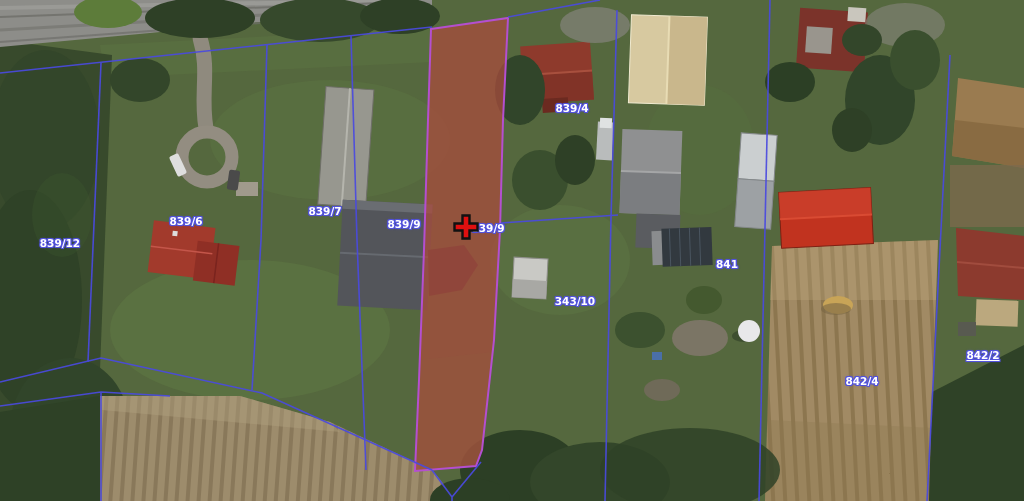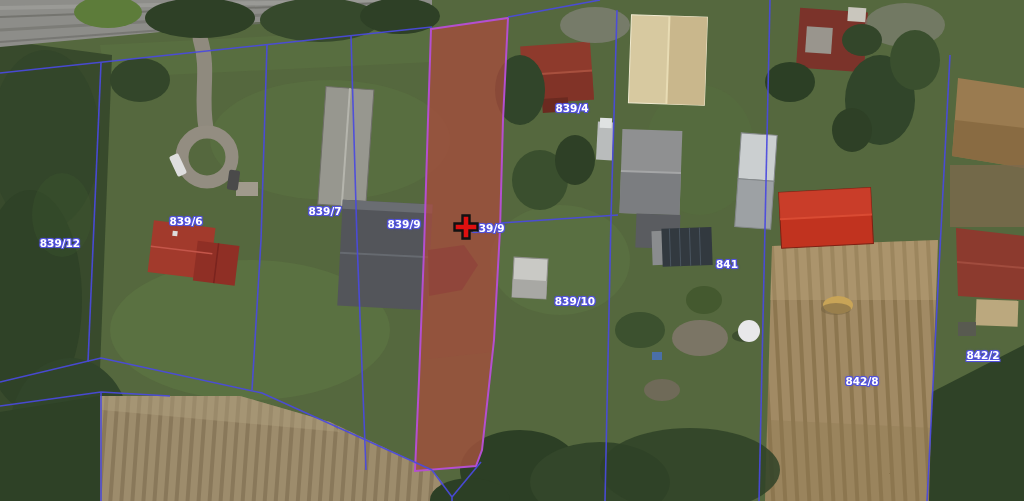--- a/index.html
+++ b/index.html
@@ -236,23 +236,23 @@
     </g>
   </svg>
 
   <div class="labels-layer">
       <div class="parcel-label" style="left: 48px; top: 243px; margin-left: 12px;">839/12</div>
       <div class="parcel-label" style="left: 186px; top: 221px;">839/6</div>
       <div class="parcel-label" style="left: 325px; top: 211px;">839/7</div>
       <div class="parcel-label" style="left: 404px; top: 224px;">839/9</div>
       <div class="parcel-label" style="left: 488px; top: 228px;">839/9</div>
       <div class="parcel-label" style="left: 572px; top: 108px;">839/4</div>
-      <div class="parcel-label" style="left: 575px; top: 301px;">839/10</div>
+      <div class="parcel-label" style="left: 575px; top: 301px;">343/10</div>
       <div class="parcel-label" style="left: 692px; top: 264px; margin-left: 35px;">841</div>
-      <div class="parcel-label" style="left: 862px; top: 381px;">842/8</div>
+      <div class="parcel-label" style="left: 862px; top: 381px;">842/4</div>
       <div class="parcel-label" style="left: 983px; top: 355px; text-decoration: underline;">842/2</div>
     </div>
 
   <div class="location-marker" style="left: 466px; top: 227px;">
     <svg width="27" height="27" viewBox="0 0 27 27">
       <path d="M10,2 h7 v8 h8 v7 h-8 v8 h-7 v-8 h-8 v-7 h8 z" fill="var(--marker-red, #e01010)" stroke="var(--marker-outline, #111)" stroke-width="2.4" stroke-linejoin="miter"></path>
     </svg>
   </div>
 
 </div>

